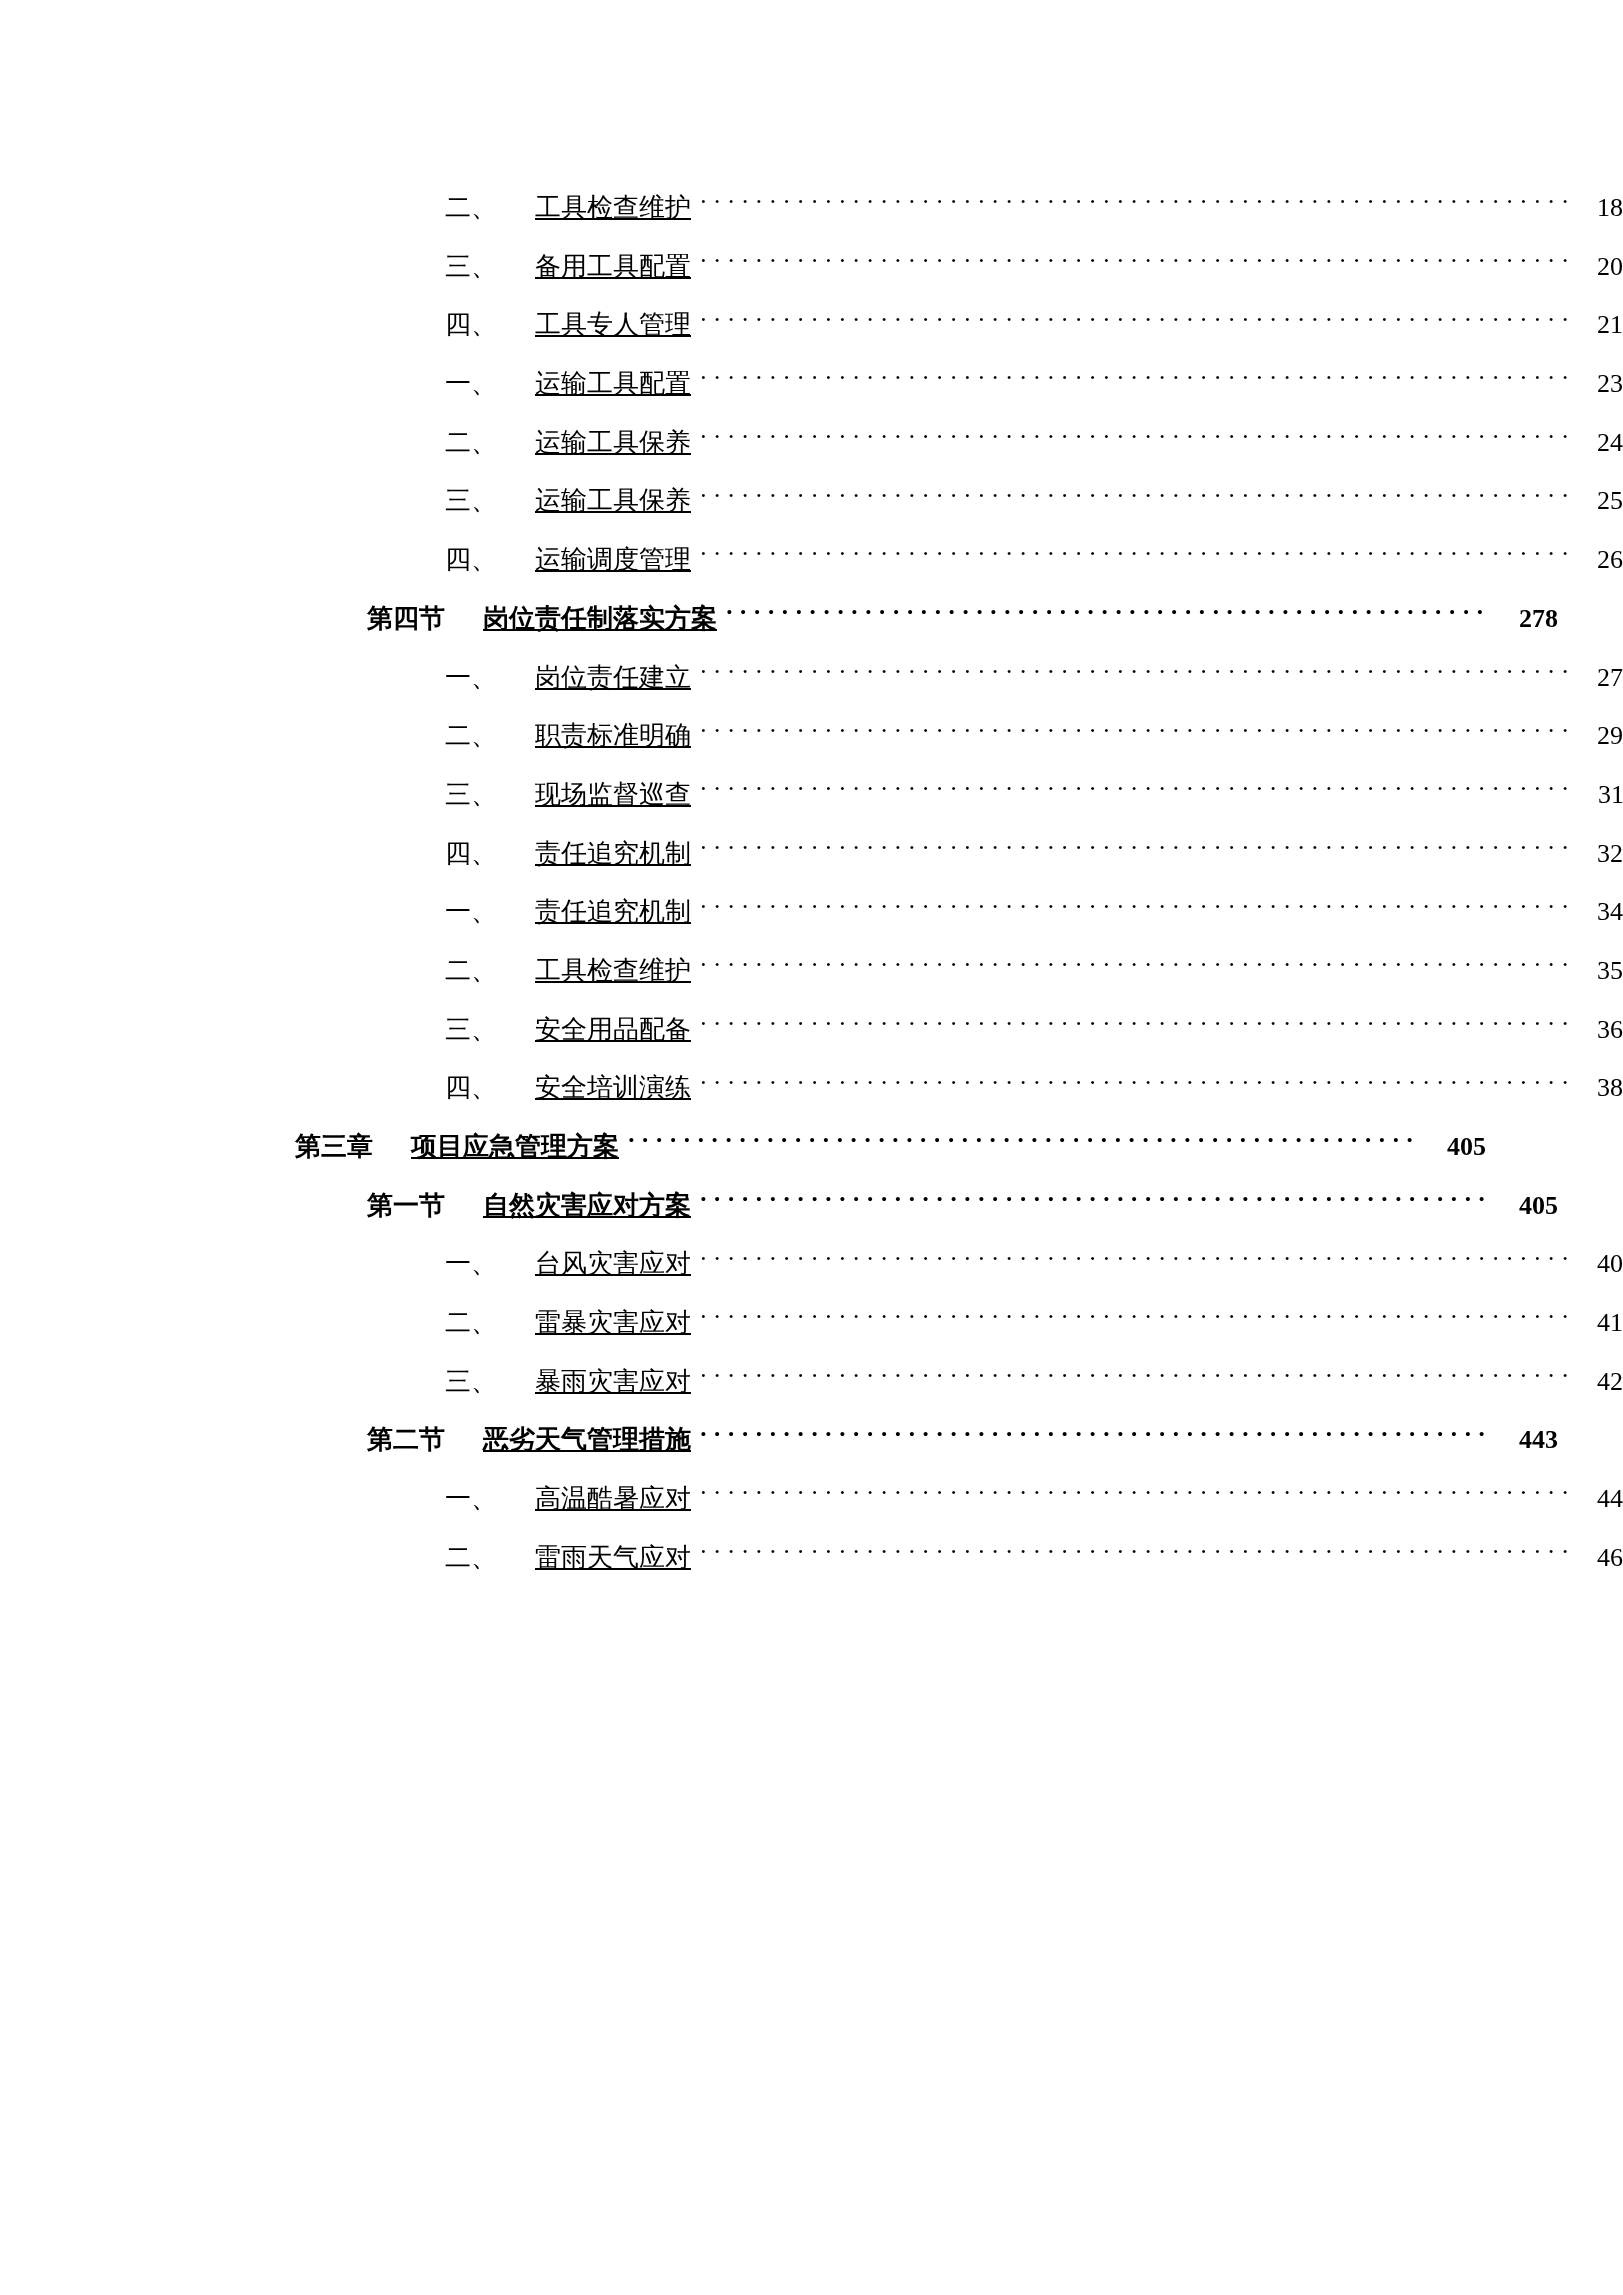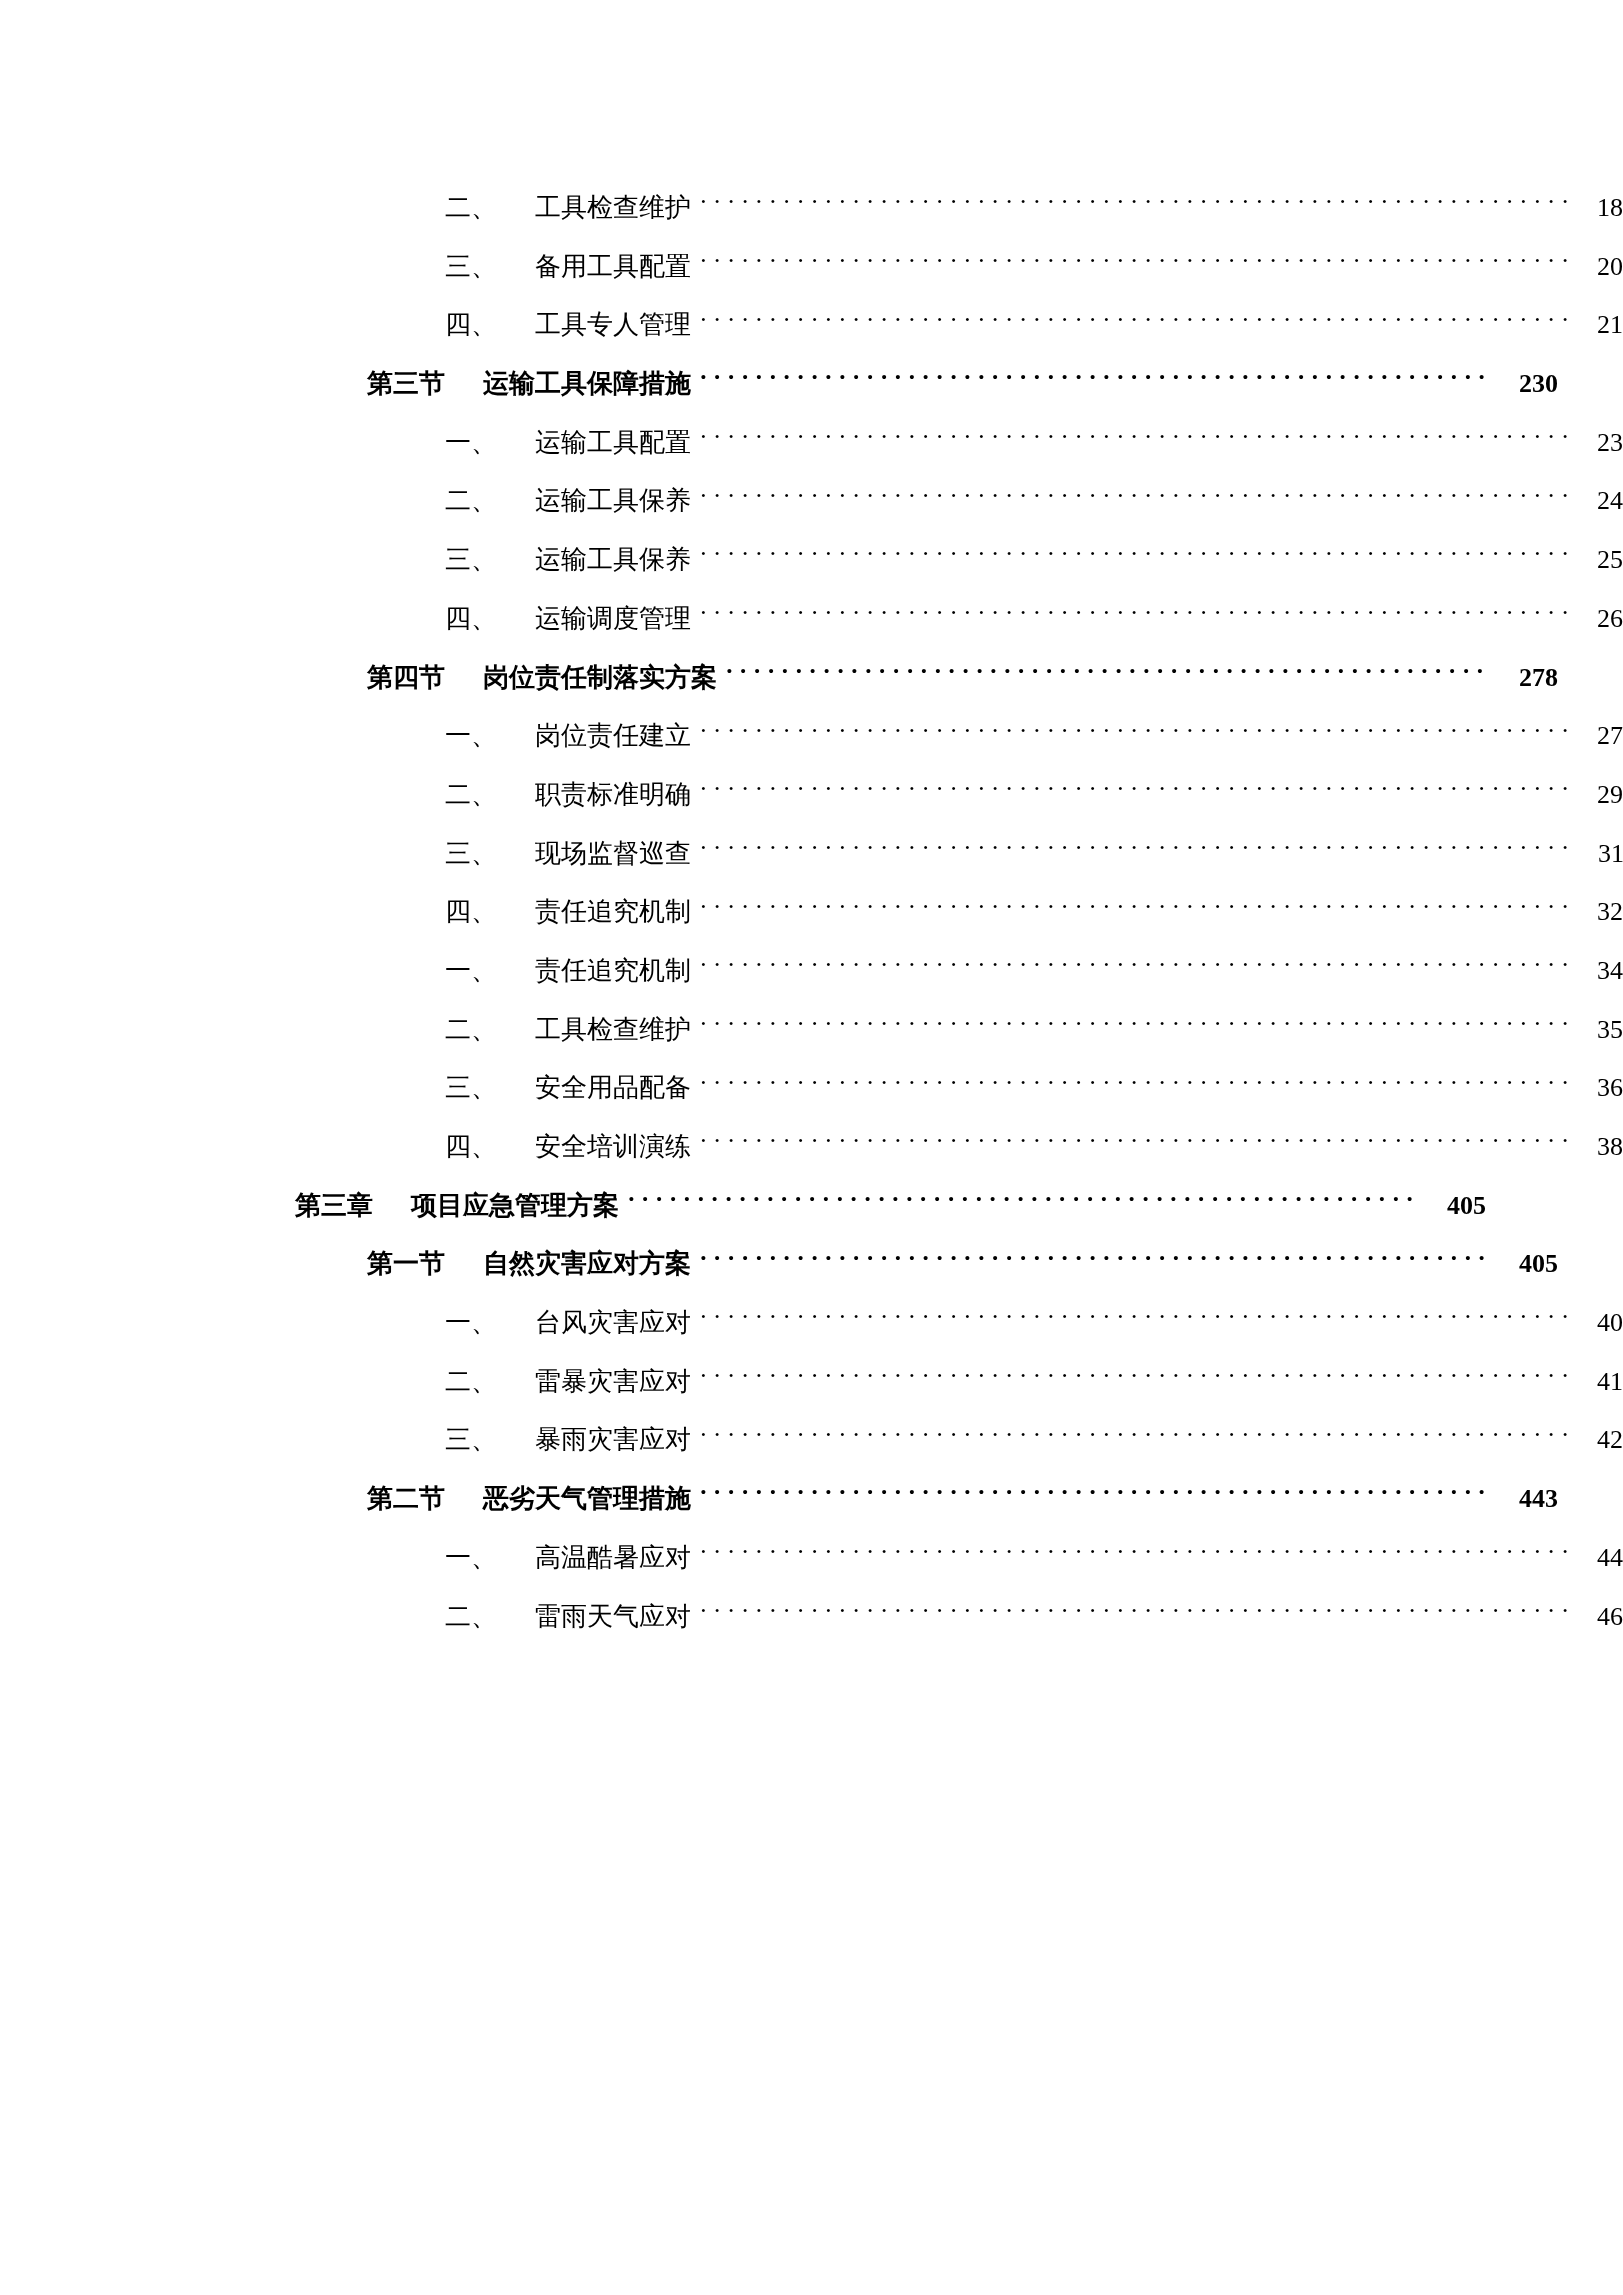--- a/index.html
+++ b/index.html
@@ -39,20 +39,21 @@
   .lvl-item    { padding-left: 229px; font-weight: normal; }
   .toc-num {
     display: inline-block;
   }
   .toc-num-spacer {
     display: inline-block;
     width: 38px;
   }
   .toc-title {
     display: inline-block;
+    text-decoration: underline;
   }
   .toc-leader {
     flex: 1 1 auto;
     overflow: hidden;
     margin: 0 6.5px 0 9.2px;
     position: relative;
     height: 26px;
   }
   .toc-leader::after {
     content: ". . . . . . . . . . . . . . . . . . . . . . . . . . . . . . . . . . . . . . . . . . . . . . . . . . . . . . . . . . . . . . . . . . . . . . . . . . . . . . . . . . . . . . . . .";
@@ -92,27 +93,20 @@
         <span class="toc-leader"></span>
         <span class="toc-page">200</span>
       </div>
       <div class="toc-row lvl-item">
         <span class="toc-num">四、</span>
         <span class="toc-num-spacer"></span>
         <span class="toc-title">工具专人管理</span>
         <span class="toc-leader"></span>
         <span class="toc-page">218</span>
       </div>
-      <div class="toc-row lvl-section">
-        <span class="toc-num">第三节</span>
-        <span class="toc-num-spacer"></span>
-        <span class="toc-title">运输工具保障措施</span>
-        <span class="toc-leader"></span>
-        <span class="toc-page">230</span>
-      </div>
       <div class="toc-row lvl-item">
         <span class="toc-num">一、</span>
         <span class="toc-num-spacer"></span>
         <span class="toc-title">运输工具配置</span>
         <span class="toc-leader"></span>
         <span class="toc-page">230</span>
       </div>
       <div class="toc-row lvl-item">
         <span class="toc-num">二、</span>
         <span class="toc-num-spacer"></span>

